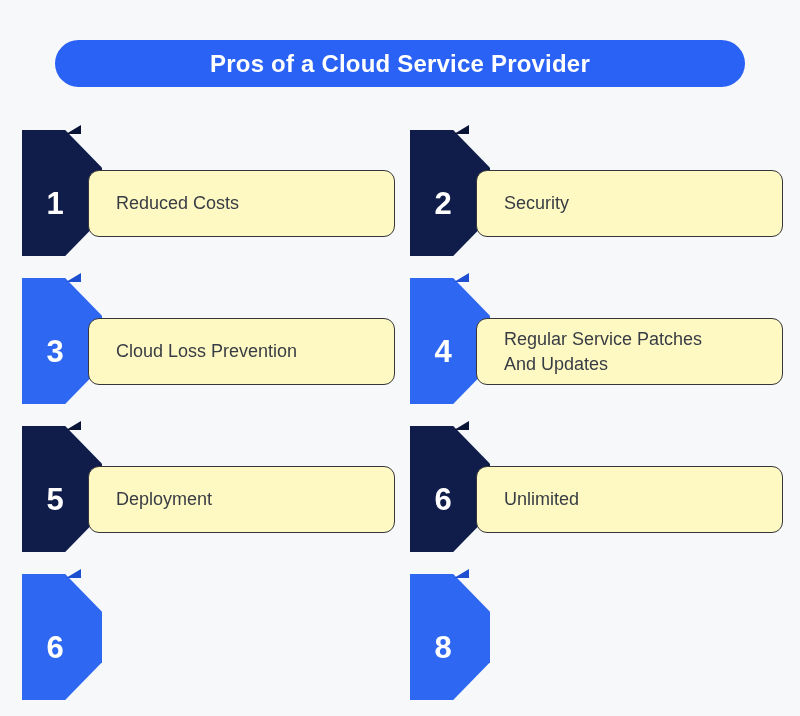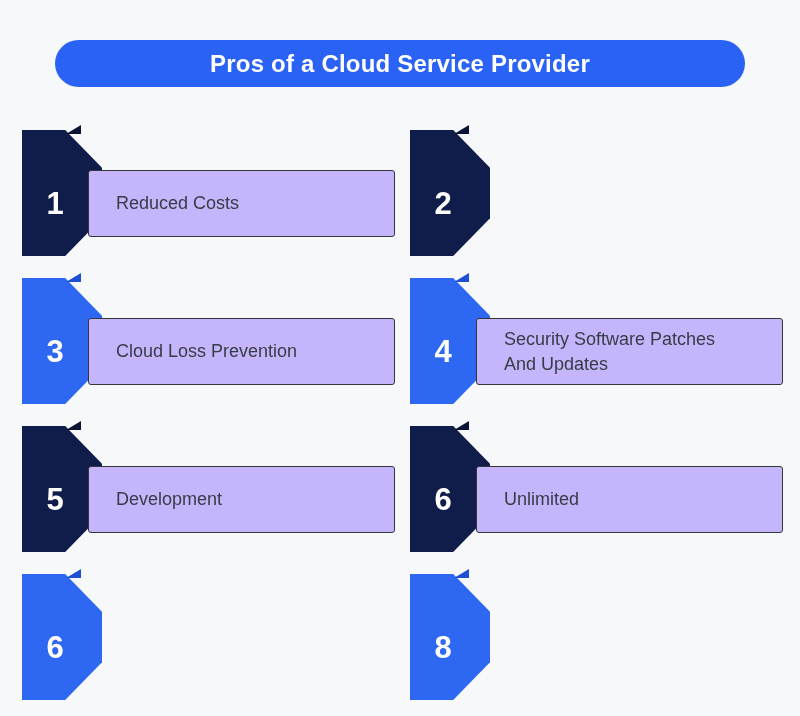--- a/index.html
+++ b/index.html
@@ -69,23 +69,23 @@
   .item[data-variant="navy"] .fold   { background: #0a1436; }
   .item[data-variant="blue"] .ribbon { background: #2e68f2; }
   .item[data-variant="blue"] .fold   { background: #1d4fd0; }
   .box {
     position: absolute;
     left: 66px;
     top: 40px;
     right: 0;
     height: 67px;
     box-sizing: border-box;
-    background: #c4b5fd;
+    background: #fef9c3;
     border: 1px solid #35353a;
-    border-radius: 3px;
+    border-radius: 11px;
     display: flex;
     align-items: center;
     padding: 4px 12px 4px 27px;
     z-index: 1;
   }
   .label {
     font-size: 18px;
     color: #383c44;
     line-height: 1.35;
     white-space: pre-line;
@@ -121,47 +121,50 @@
       <div class="fold"></div>
       <div class="box">
         <span class="label">Reduced Costs</span>
       </div>
       <div class="num">1</div>
     </div>
 
     <div class="item" data-variant="navy">
       <div class="ribbon"></div>
       <div class="fold"></div>
+      <div class="box">
+        <span class="label">Security</span>
+      </div>
       <div class="num">2</div>
     </div>
 
     <div class="item" data-variant="blue">
       <div class="ribbon"></div>
       <div class="fold"></div>
       <div class="box">
         <span class="label">Cloud Loss Prevention</span>
       </div>
       <div class="num">3</div>
     </div>
 
     <div class="item" data-variant="blue">
       <div class="ribbon"></div>
       <div class="fold"></div>
       <div class="box">
-        <span class="label">Security Software Patches
+        <span class="label">Regular Service Patches
 And Updates</span>
       </div>
       <div class="num">4</div>
     </div>
 
     <div class="item" data-variant="navy">
       <div class="ribbon"></div>
       <div class="fold"></div>
       <div class="box">
-        <span class="label">Development</span>
+        <span class="label">Deployment</span>
       </div>
       <div class="num">5</div>
     </div>
 
     <div class="item" data-variant="navy">
       <div class="ribbon"></div>
       <div class="fold"></div>
       <div class="box">
         <span class="label">Unlimited</span>
       </div>

